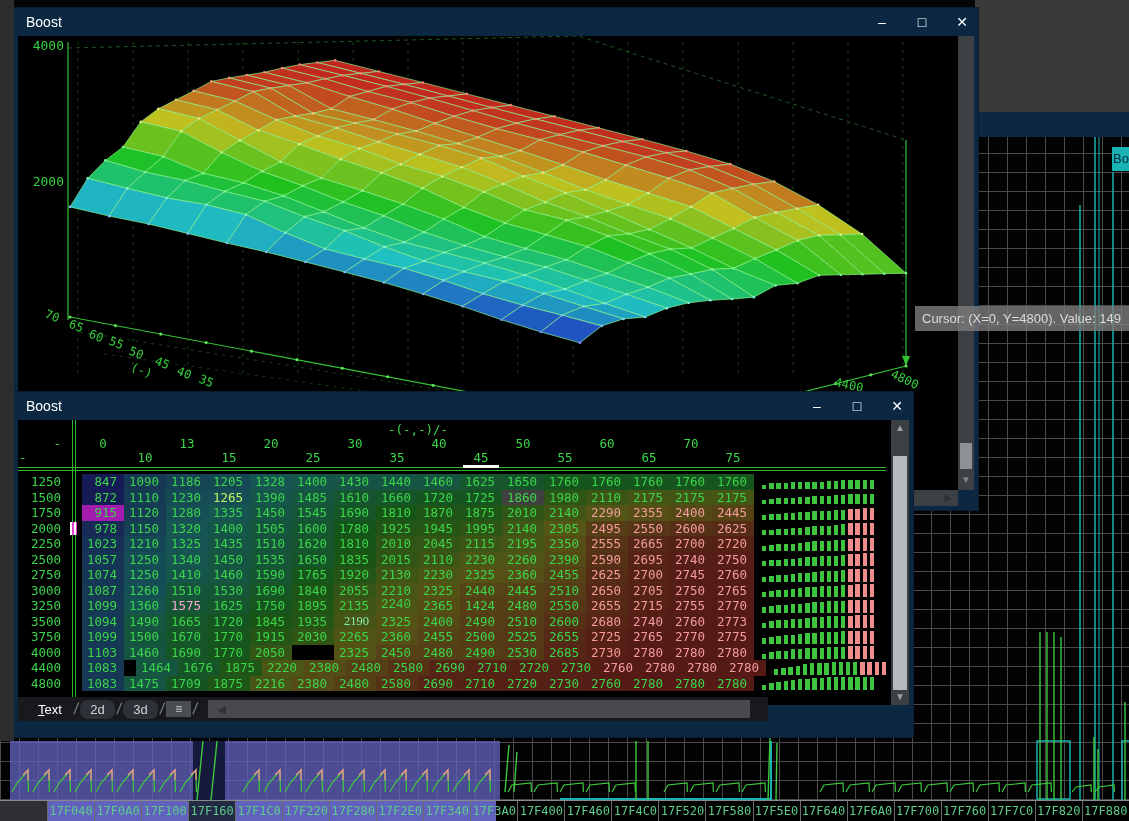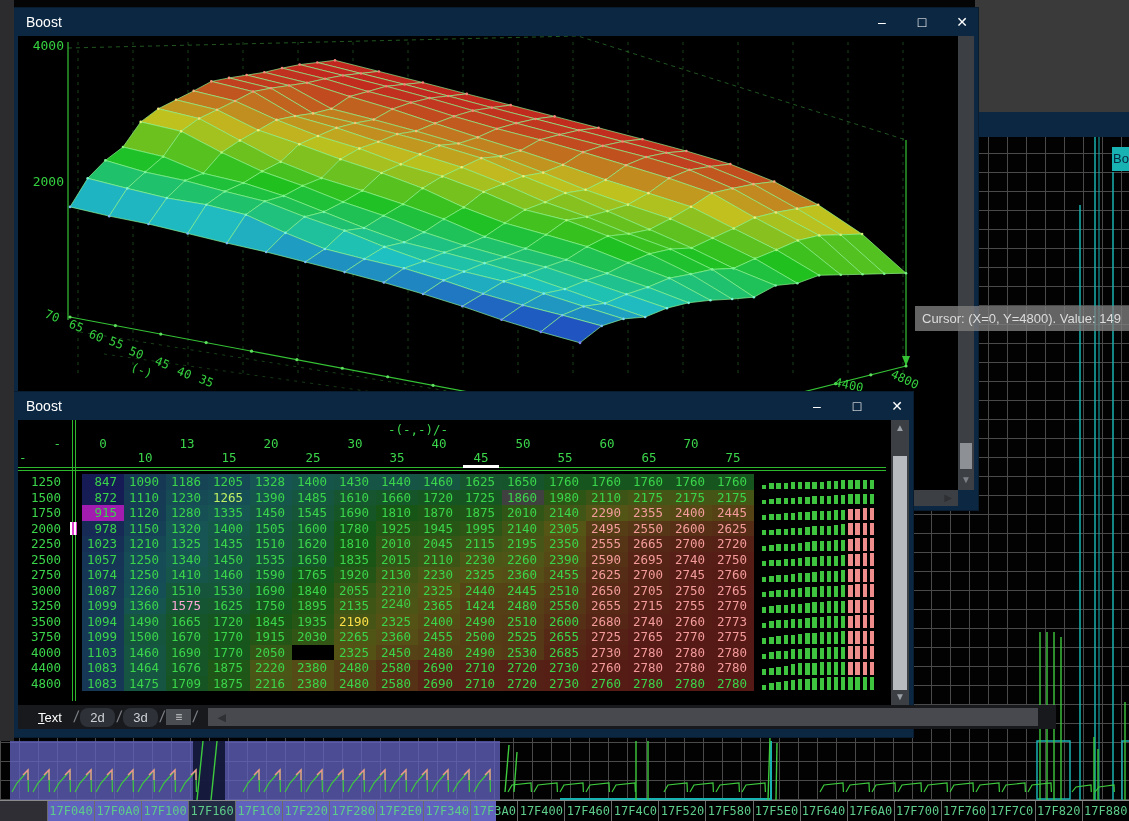--- a/index.html
+++ b/index.html
@@ -56,21 +56,21 @@
   .trow{display:flex;height:15.5px;align-items:stretch;}
   .rlabel{flex:0 0 52px;text-align:right;padding-right:9px;line-height:15.5px;box-sizing:border-box;}
   .rgap{flex:0 0 12px;}
   .tcell{flex:0 0 42px;text-align:right;padding-right:7px;line-height:15.5px;box-sizing:border-box;}
   .bars{flex:0 0 123px;margin-left:8px;display:flex;align-items:flex-end;gap:2.8px;padding-bottom:1px;box-sizing:border-box;}
   .bar{width:4.4px;}
   #tbl-vscroll{position:absolute;right:4px;top:28px;width:18px;height:285px;background:#3c3f44;}
   #tbl-vthumb{position:absolute;left:2px;top:36px;width:14px;height:234px;background:#b7bbbf;}
   .scroll-arrow{position:absolute;left:0;width:18px;height:14px;color:#9aa0a6;font-size:10px;line-height:14px;text-align:center;}
   
-  #tabstrip{position:absolute;left:4px;bottom:8px;width:1038px;height:24px;background:#17191d;
+  #tabstrip{position:absolute;left:4px;bottom:16px;width:750px;height:24px;background:#17191d;
      display:flex;align-items:center;font-size:13px;color:#cfd2d6;}
   .tab{padding:2px 10px;}
   .tab-active{color:#fff;}
   .tab-active::first-letter{text-decoration:underline;}
   .tab-plain{background:#2e3138;border-radius:8px;}
   .tab-sep{color:#7d8187;font-size:16px;transform:skewX(-8deg);padding:0 2px;}
   #menu-tab{background:#4a4d52;color:#c8c8c8;padding:1px 9px;font-size:12px;}
   #tab-scroll{flex:1 1 auto;height:18px;background:#47494e;margin-left:8px;margin-right:18px;
      color:#2e3034;font-size:11px;line-height:18px;padding-left:10px;}
   text{font-family:"DejaVu Sans Mono",monospace;}
@@ -1024,21 +1024,21 @@
           </div>
           <div class="trow">
             <div class="rlabel">3500</div>
             <div class="rgap"></div>
             <div class="tcell" style="background: rgb(22, 57, 85); color: rgb(59, 213, 75);">1094</div>
             <div class="tcell" style="background: rgb(22, 85, 63); color: rgb(59, 213, 75);">1490</div>
             <div class="tcell" style="background: rgb(22, 85, 41); color: rgb(59, 213, 75);">1665</div>
             <div class="tcell" style="background: rgb(22, 85, 34); color: rgb(59, 213, 75);">1720</div>
             <div class="tcell" style="background: rgb(27, 85, 22); color: rgb(59, 213, 75);">1845</div>
             <div class="tcell" style="background: rgb(38, 85, 22); color: rgb(59, 213, 75);">1935</div>
-            <div class="tcell" style="background: rgb(70, 85, 22); color: #fde047;">2190</div>
+            <div class="tcell" style="background: rgb(70, 85, 22); color: #86efac; font-family: Liberation Serif, serif;">2190</div>
             <div class="tcell" style="background: rgb(85, 82, 22); color: rgb(59, 213, 75);">2325</div>
             <div class="tcell" style="background: rgb(85, 73, 22); color: rgb(59, 213, 75);">2400</div>
             <div class="tcell" style="background: rgb(85, 61, 22); color: rgb(59, 213, 75);">2490</div>
             <div class="tcell" style="background: rgb(85, 59, 22); color: rgb(59, 213, 75);">2510</div>
             <div class="tcell" style="background: rgb(85, 48, 22); color: rgb(59, 213, 75);">2600</div>
             <div class="tcell" style="background: rgb(85, 38, 22); color: rgb(244, 156, 156);">2680</div>
             <div class="tcell" style="background: rgb(85, 30, 22); color: rgb(244, 156, 156);">2740</div>
             <div class="tcell" style="background: rgb(85, 28, 22); color: rgb(244, 156, 156);">2760</div>
             <div class="tcell" style="background: rgb(85, 26, 22); color: rgb(244, 156, 156);">2773</div>
             <div class="bars">
@@ -1133,21 +1133,21 @@
               <div class="bar" style="height: 12.675px; background: rgb(239, 141, 141);"></div>
               <div class="bar" style="height: 12.9071px; background: rgb(239, 141, 141);"></div>
               <div class="bar" style="height: 12.9071px; background: rgb(239, 141, 141);"></div>
               <div class="bar" style="height: 12.9071px; background: rgb(239, 141, 141);"></div>
             </div>
           </div>
           <div class="trow">
             <div class="rlabel">4400</div>
             <div class="rgap"></div>
             <div class="tcell" style="background: rgb(22, 55, 85); color: rgb(59, 213, 75);">1083</div>
-            <div class="tcell" style="background: rgb(22, 85, 66); color: rgb(59, 213, 75);">1464</div>
+            <div class="tcell" style="background: rgb(22, 85, 66); color: rgb(59, 213, 75); margin-left: 12px;">1464</div>
             <div class="tcell" style="background: rgb(22, 85, 39); color: rgb(59, 213, 75);">1676</div>
             <div class="tcell" style="background: rgb(31, 85, 22); color: rgb(59, 213, 75);">1875</div>
             <div class="tcell" style="background: rgb(74, 85, 22); color: rgb(59, 213, 75);">2220</div>
             <div class="tcell" style="background: rgb(85, 75, 22); color: rgb(59, 213, 75);">2380</div>
             <div class="tcell" style="background: rgb(85, 63, 22); color: rgb(59, 213, 75);">2480</div>
             <div class="tcell" style="background: rgb(85, 50, 22); color: rgb(59, 213, 75);">2580</div>
             <div class="tcell" style="background: rgb(85, 36, 22); color: rgb(59, 213, 75);">2690</div>
             <div class="tcell" style="background: rgb(85, 34, 22); color: rgb(59, 213, 75);">2710</div>
             <div class="tcell" style="background: rgb(85, 33, 22); color: rgb(59, 213, 75);">2720</div>
             <div class="tcell" style="background: rgb(85, 31, 22); color: rgb(59, 213, 75);">2730</div>

